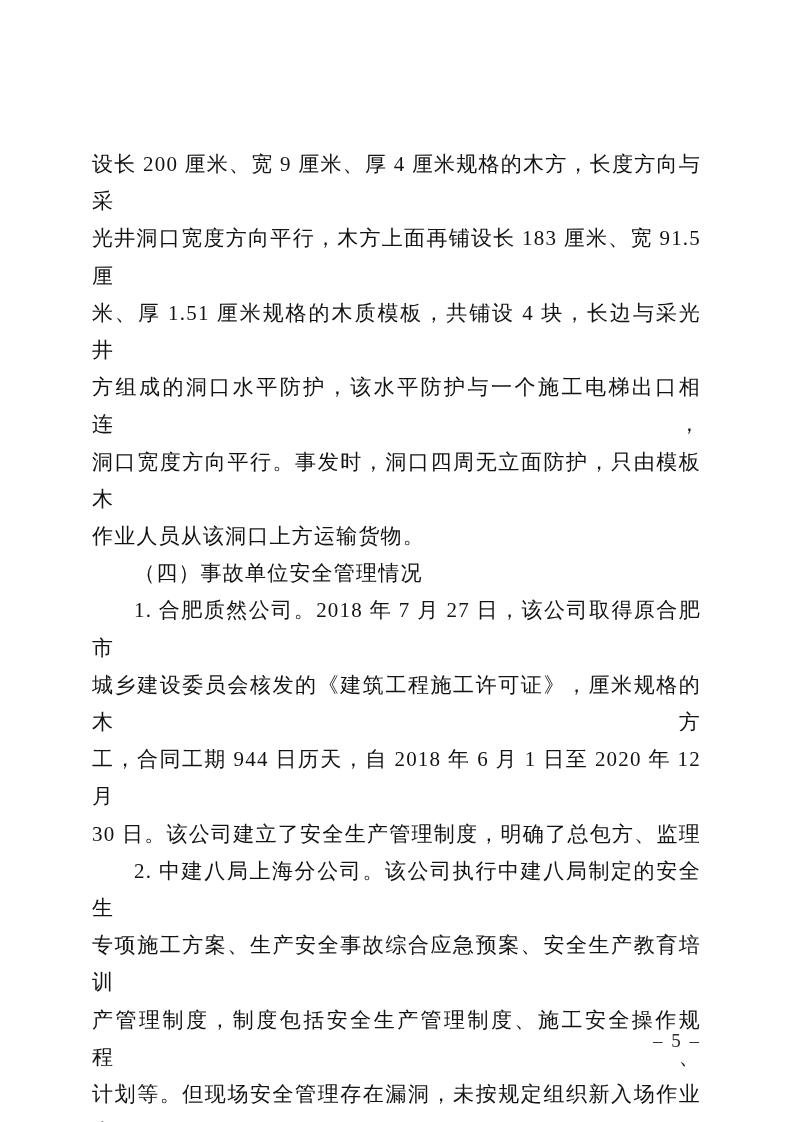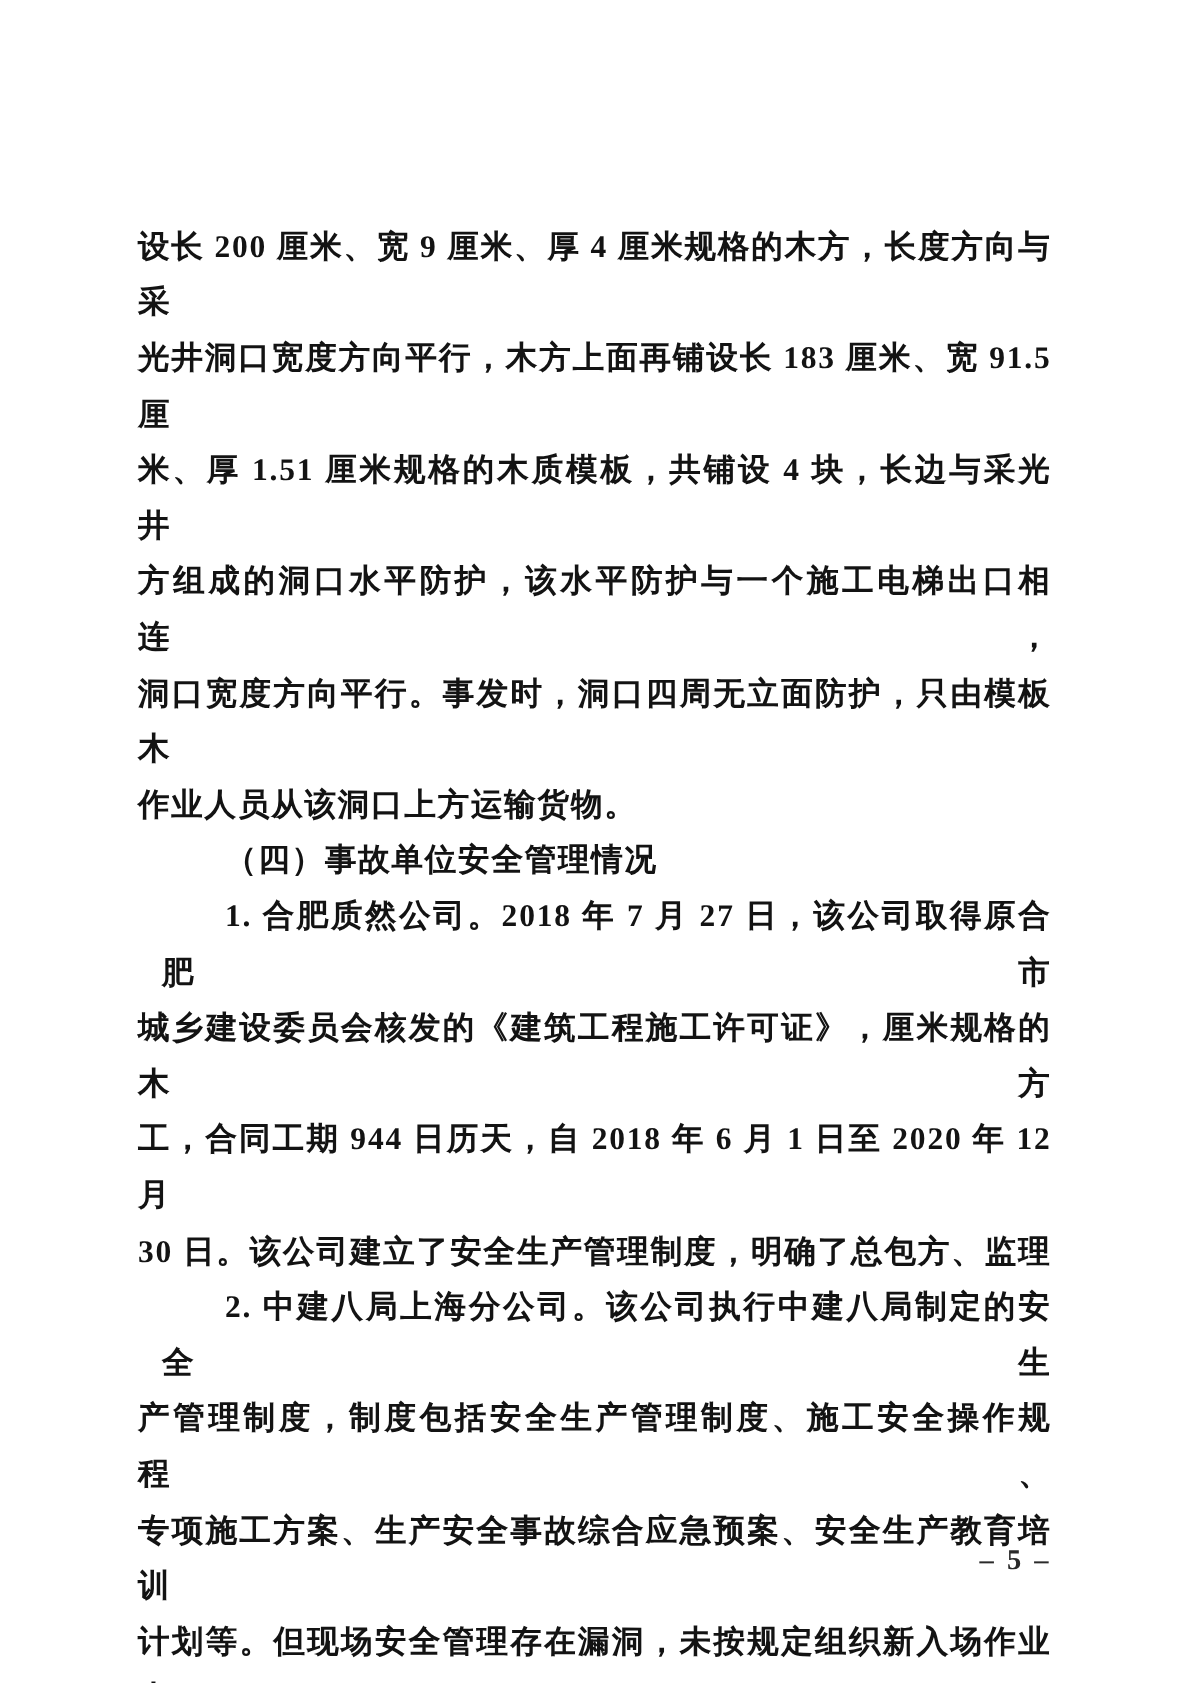--- a/index.html
+++ b/index.html
@@ -8,21 +8,20 @@
     background: #ffffff;
   }
   .page {
     position: relative;
     width: 793px;
     height: 1122px;
     background: #ffffff;
     overflow: hidden;
     font-family: "Liberation Serif", "DejaVu Serif", serif;
     color: #131313;
-    font-weight: bold;
   }
   .doc-body {
     position: absolute;
     left: 92px;
     top: 146px;
     width: 609px;
   }
   .line {
     font-size: 21px;
     line-height: 37.2px;
@@ -31,21 +30,20 @@
     text-align-last: justify;
     white-space: normal;
     color: #131313;
   }
   .line.left {
     text-align: left;
     text-align-last: left;
   }
   .line.indent {
     text-indent: 2em;
-    margin-left: 16px;
   }
   .page-number {
     position: absolute;
     top: 1030px;
     right: 92px;
     font-size: 19px;
     letter-spacing: 2px;
     color: #2a2a2a;
     font-family: "Liberation Serif", "DejaVu Serif", serif;
   }
@@ -60,18 +58,18 @@
       <div class="line">米、厚 1.51 厘米规格的木质模板，共铺设 4 块，长边与采光井</div>
       <div class="line">方组成的洞口水平防护，该水平防护与一个施工电梯出口相连，</div>
       <div class="line">洞口宽度方向平行。事发时，洞口四周无立面防护，只由模板木</div>
       <div class="line left">作业人员从该洞口上方运输货物。</div>
       <div class="line left indent">（四）事故单位安全管理情况</div>
       <div class="line indent">1. 合肥质然公司。2018 年 7 月 27 日，该公司取得原合肥市</div>
       <div class="line">城乡建设委员会核发的《建筑工程施工许可证》，厘米规格的木方</div>
       <div class="line">工，合同工期 944 日历天，自 2018 年 6 月 1 日至 2020 年 12 月</div>
       <div class="line">30 日。该公司建立了安全生产管理制度，明确了总包方、监理</div>
       <div class="line indent">2. 中建八局上海分公司。该公司执行中建八局制定的安全生</div>
+      <div class="line">专项施工方案、生产安全事故综合应急预案、安全生产教育培训</div>
       <div class="line">产管理制度，制度包括安全生产管理制度、施工安全操作规程、</div>
-      <div class="line">专项施工方案、生产安全事故综合应急预案、安全生产教育培训</div>
       <div class="line">计划等。但现场安全管理存在漏洞，未按规定组织新入场作业人</div>
     </div>
   <div class="page-number">– 5 –</div>
 </div>
 
 </body></html>

